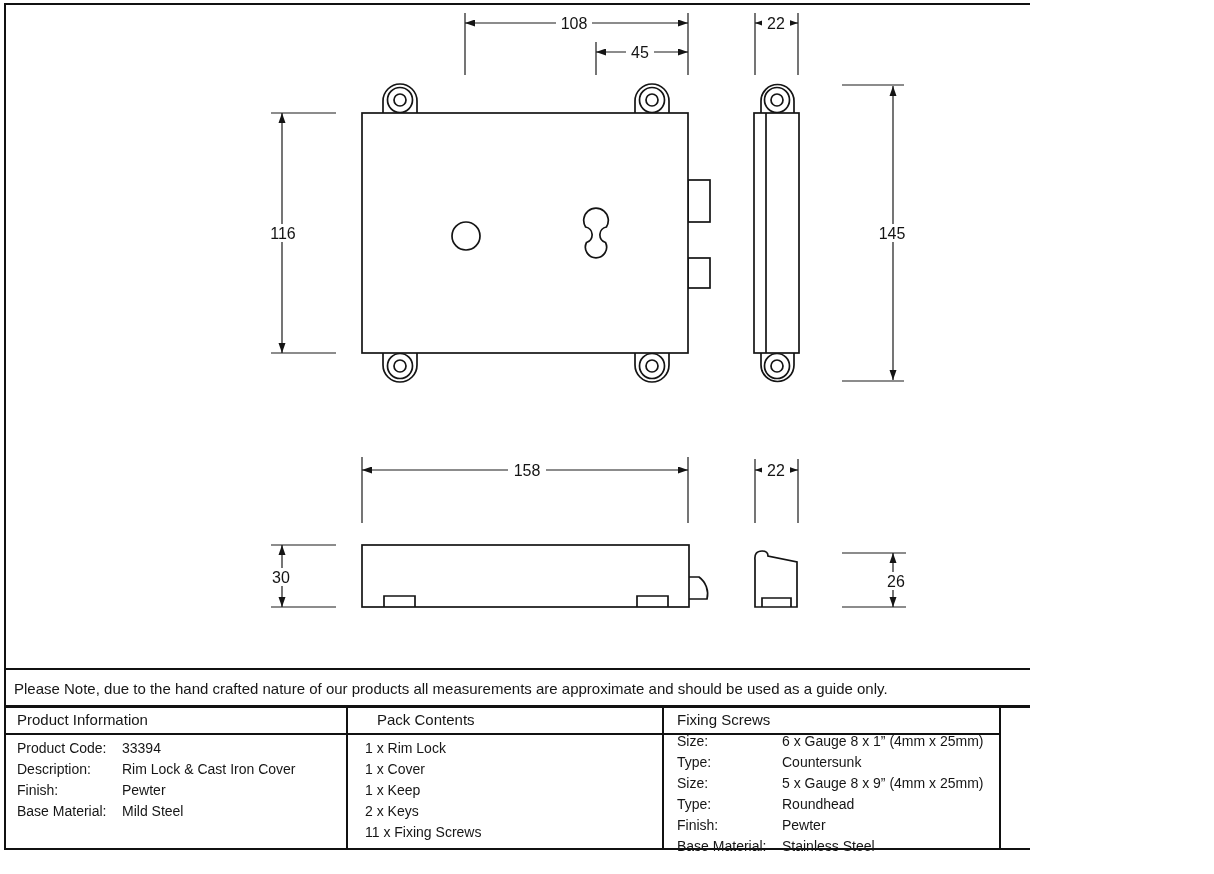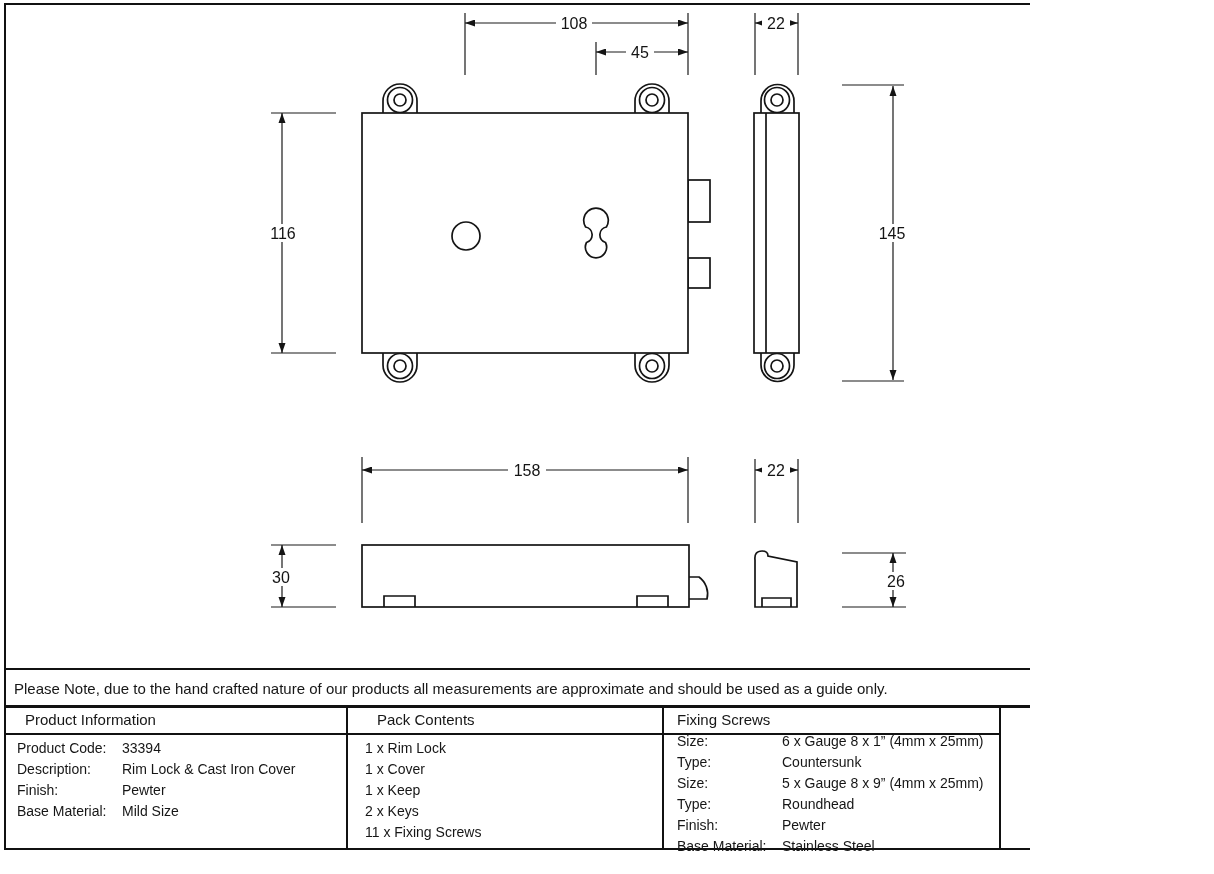--- a/index.html
+++ b/index.html
@@ -149,40 +149,40 @@
   <div class="abs page-border"></div>
   <div class="abs hline" style="left:4px;top:667.5px;width:1206px;height:2.5px;"></div>
   <div class="abs hline" style="left:4px;top:705px;width:1206px;height:2.5px;"></div>
   <div class="abs hline" style="left:4px;top:732.5px;width:996px;height:2px;"></div>
   <div class="abs vline" style="left:345.5px;top:705px;width:2px;height:145px;"></div>
   <div class="abs vline" style="left:661.5px;top:705px;width:2px;height:145px;"></div>
   <div class="abs vline" style="left:998.5px;top:705px;width:2px;height:145px;"></div>
 
   <div class="abs note-row-text">Please Note, due to the hand crafted nature of our products all measurements are approximate and should be used as a guide only.</div>
 
-  <div class="abs col-title" style="left:17px;margin-left:8px;">Product Information</div>
+  <div class="abs col-title" style="left:17px;">Product Information</div>
   <div class="abs col-title" style="left:365px;margin-left:12px;">Pack Contents</div>
   <div class="abs col-title" style="left:677px;">Fixing Screws</div>
 
   <div class="abs kv-rows" style="left:17px;top:738px;">
     <div class="kv-row">
       <span class="kv-label">Product Code:</span>
       <span>33394</span>
     </div>
     <div class="kv-row">
       <span class="kv-label">Description:</span>
       <span>Rim Lock &amp; Cast Iron Cover</span>
     </div>
     <div class="kv-row">
       <span class="kv-label">Finish:</span>
       <span>Pewter</span>
     </div>
     <div class="kv-row">
       <span class="kv-label">Base Material:</span>
-      <span>Mild Size</span>
+      <span>Mild Steel</span>
     </div>
   </div>
 
   <div class="abs item-rows" style="left:365px;top:737.5px;">
     <div class="item-row">1 x Rim Lock</div>
     <div class="item-row">1 x Cover</div>
     <div class="item-row">1 x Keep</div>
     <div class="item-row">2 x Keys</div>
     <div class="item-row">11 x Fixing Screws</div>
   </div>

